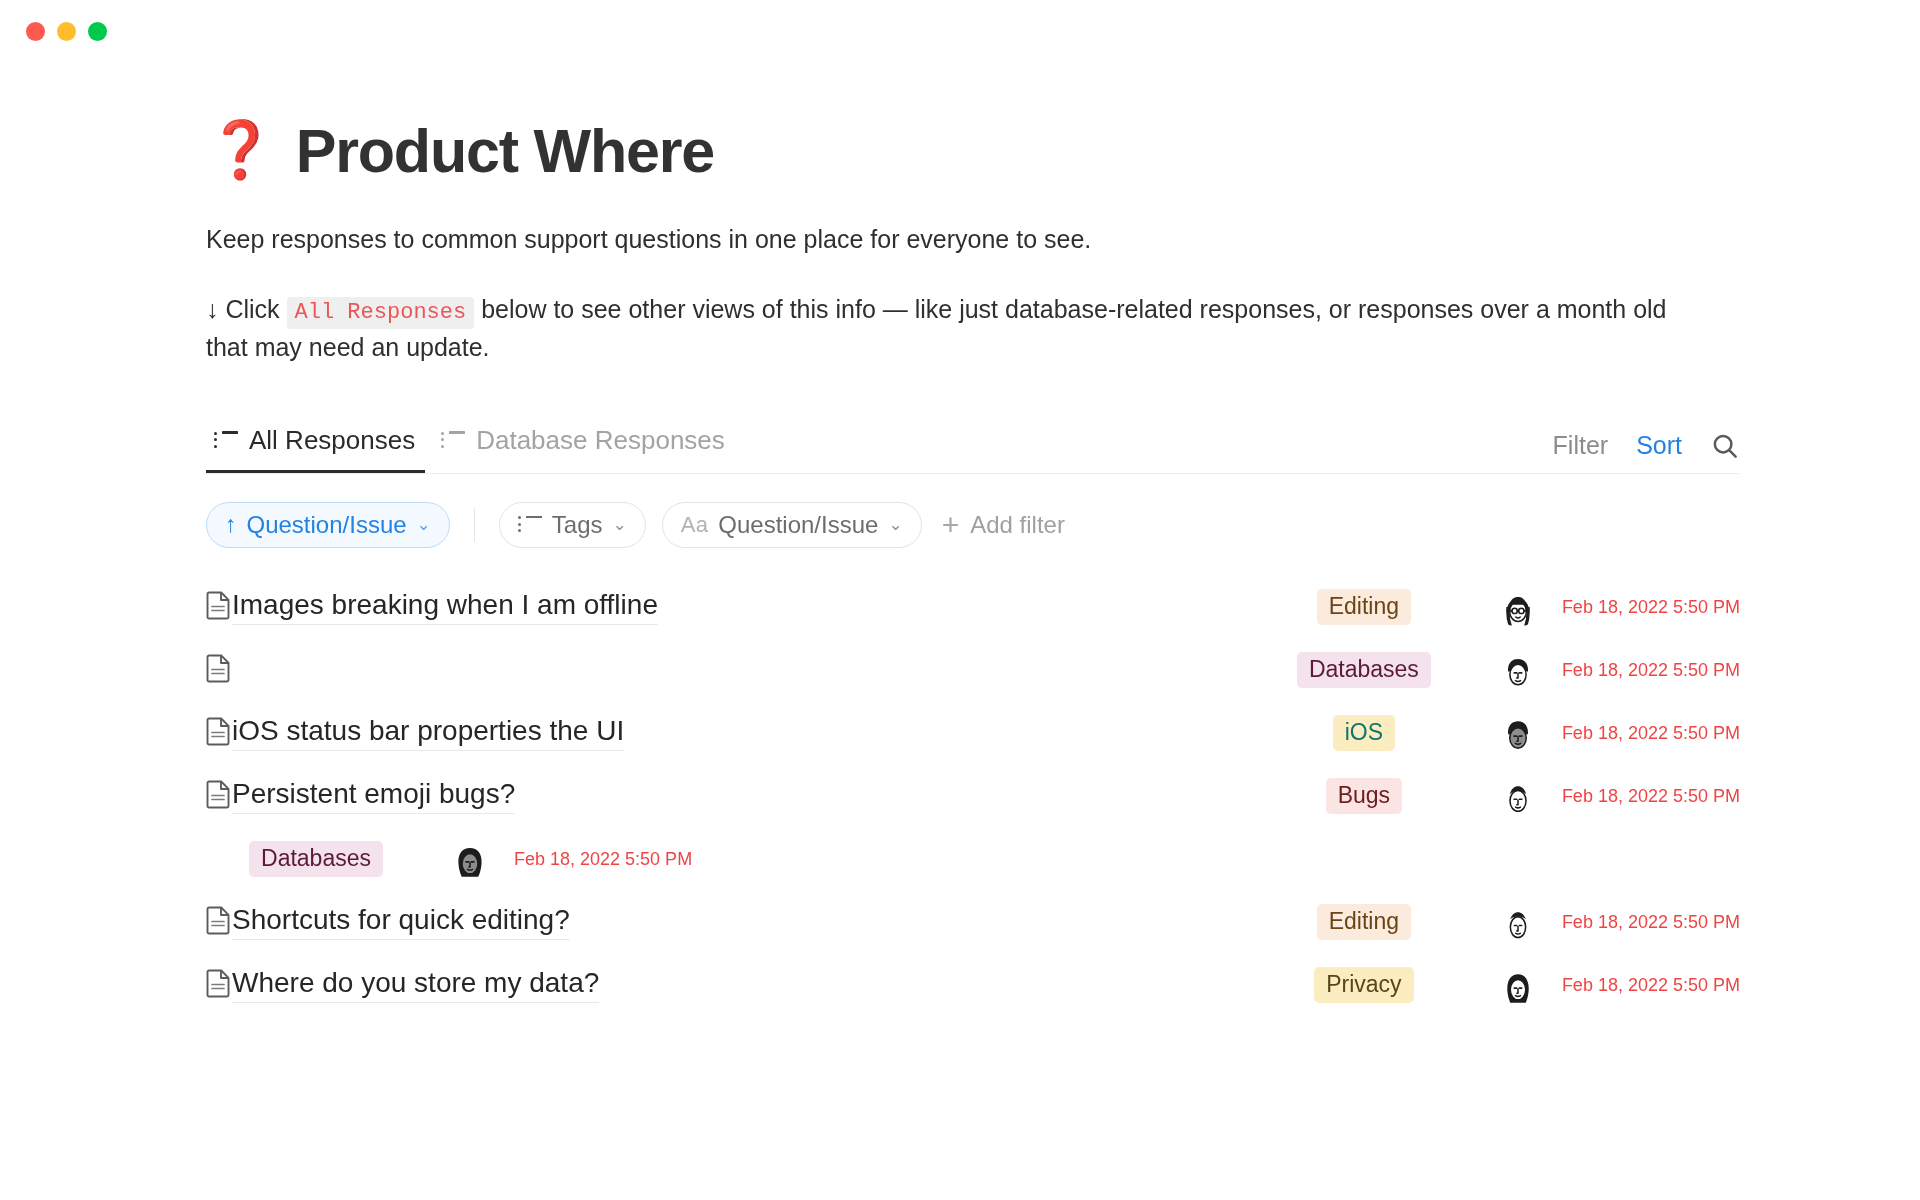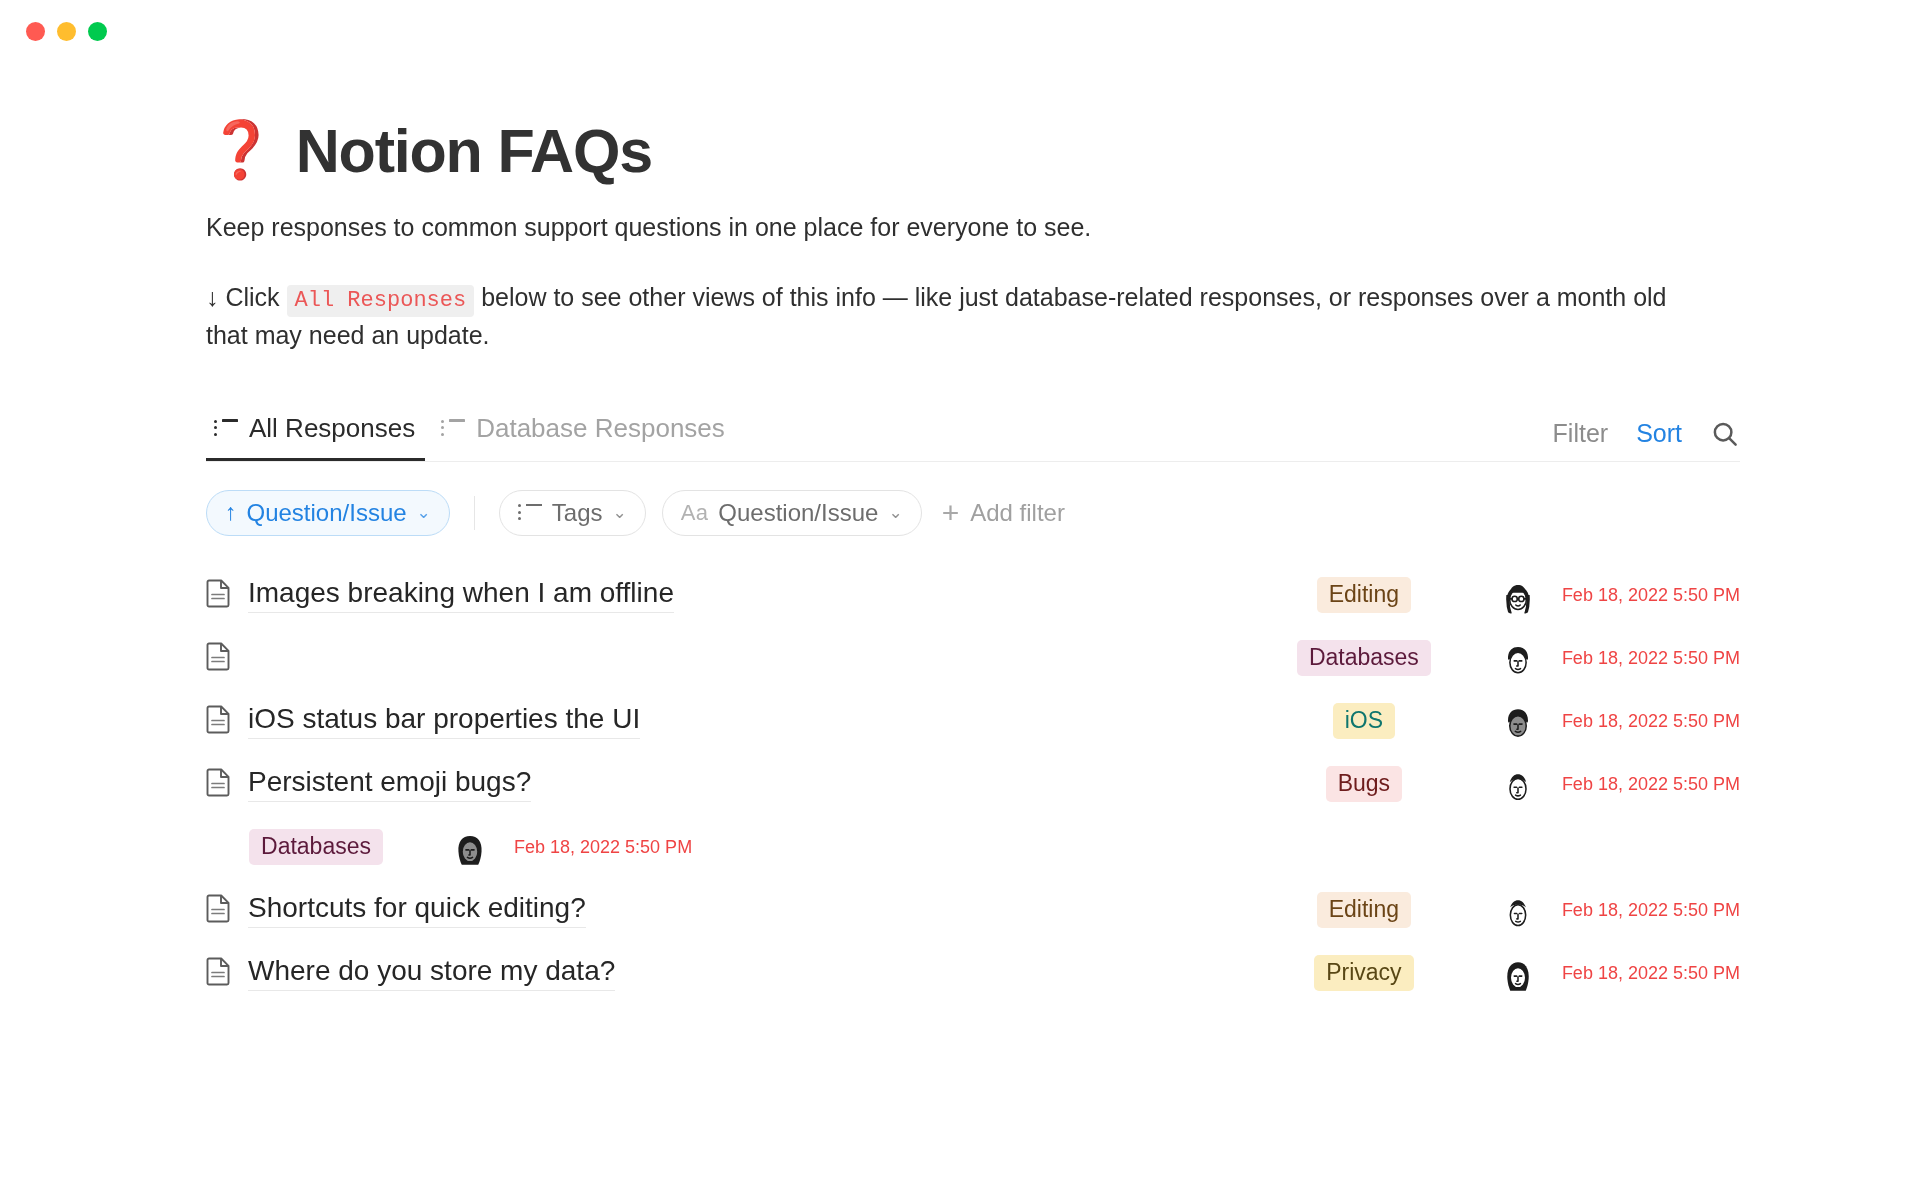--- a/index.html
+++ b/index.html
@@ -46,21 +46,21 @@
   }
   .page-title {
     font-size: 61px;
     font-weight: 700;
     letter-spacing: -1.2px;
     color: #323232;
     line-height: 1.1;
   }
 
   .desc {
-    margin-top: 24px;
+    margin-top: 36px;
     font-size: 25px;
     line-height: 1.44;
     color: #2f2f2f;
     max-width: 1500px;
   }
   .desc p { margin-bottom: 0; }
   .desc .gap { height: 34px; }
 
   .code-inline {
     font-family: "Liberation Mono", monospace;
@@ -159,21 +159,21 @@
   .plus { font-size: 30px; line-height: 1; font-weight: 300; color: #a8a8a8; }
 
   
   .rows { margin-top: 28px; max-width: 1535px; }
   .row {
     display: flex;
     align-items: center;
     height: 63px;
     cursor: pointer;
   }
-  .row-left { display: flex; align-items: center; gap: 16px; flex: 1; min-width: 0; }
+  .row-left { display: flex; align-items: center; flex: 1; min-width: 0; }
   .doc-icon { width: 26px; height: 30px; flex: none; }
   .row-title {
     font-size: 28px;
     color: #262626;
     border-bottom: 1.5px solid #e8e8e8;
     padding-bottom: 3px;
     white-space: nowrap;
   }
   .row-right { display: flex; align-items: center; flex: none; }
   .tag-cell { width: 220px; display: flex; justify-content: center; }
@@ -199,21 +199,21 @@
 <div class="titlebar">
   <span class="dot red"></span>
   <span class="dot yellow"></span>
   <span class="dot green"></span>
 </div>
 
 <div class="page">
 
   <div class="title-row">
     <span class="title-emoji">❓</span>
-    <h1 class="page-title">Notion FAQs</h1>
+    <h1 class="page-title">Product Where</h1>
   </div>
 
   <div class="desc">
     <p>Keep responses to common support questions in one place for everyone to see.</p>
     <div class="gap"></div>
     <p>
       <span>↓ Click</span>
       <span class="code-inline">All Responses</span>
       <span>below to see other views of this info — like just database-related responses, or responses</span>
       <span>over a month old that may need an update.</span>

